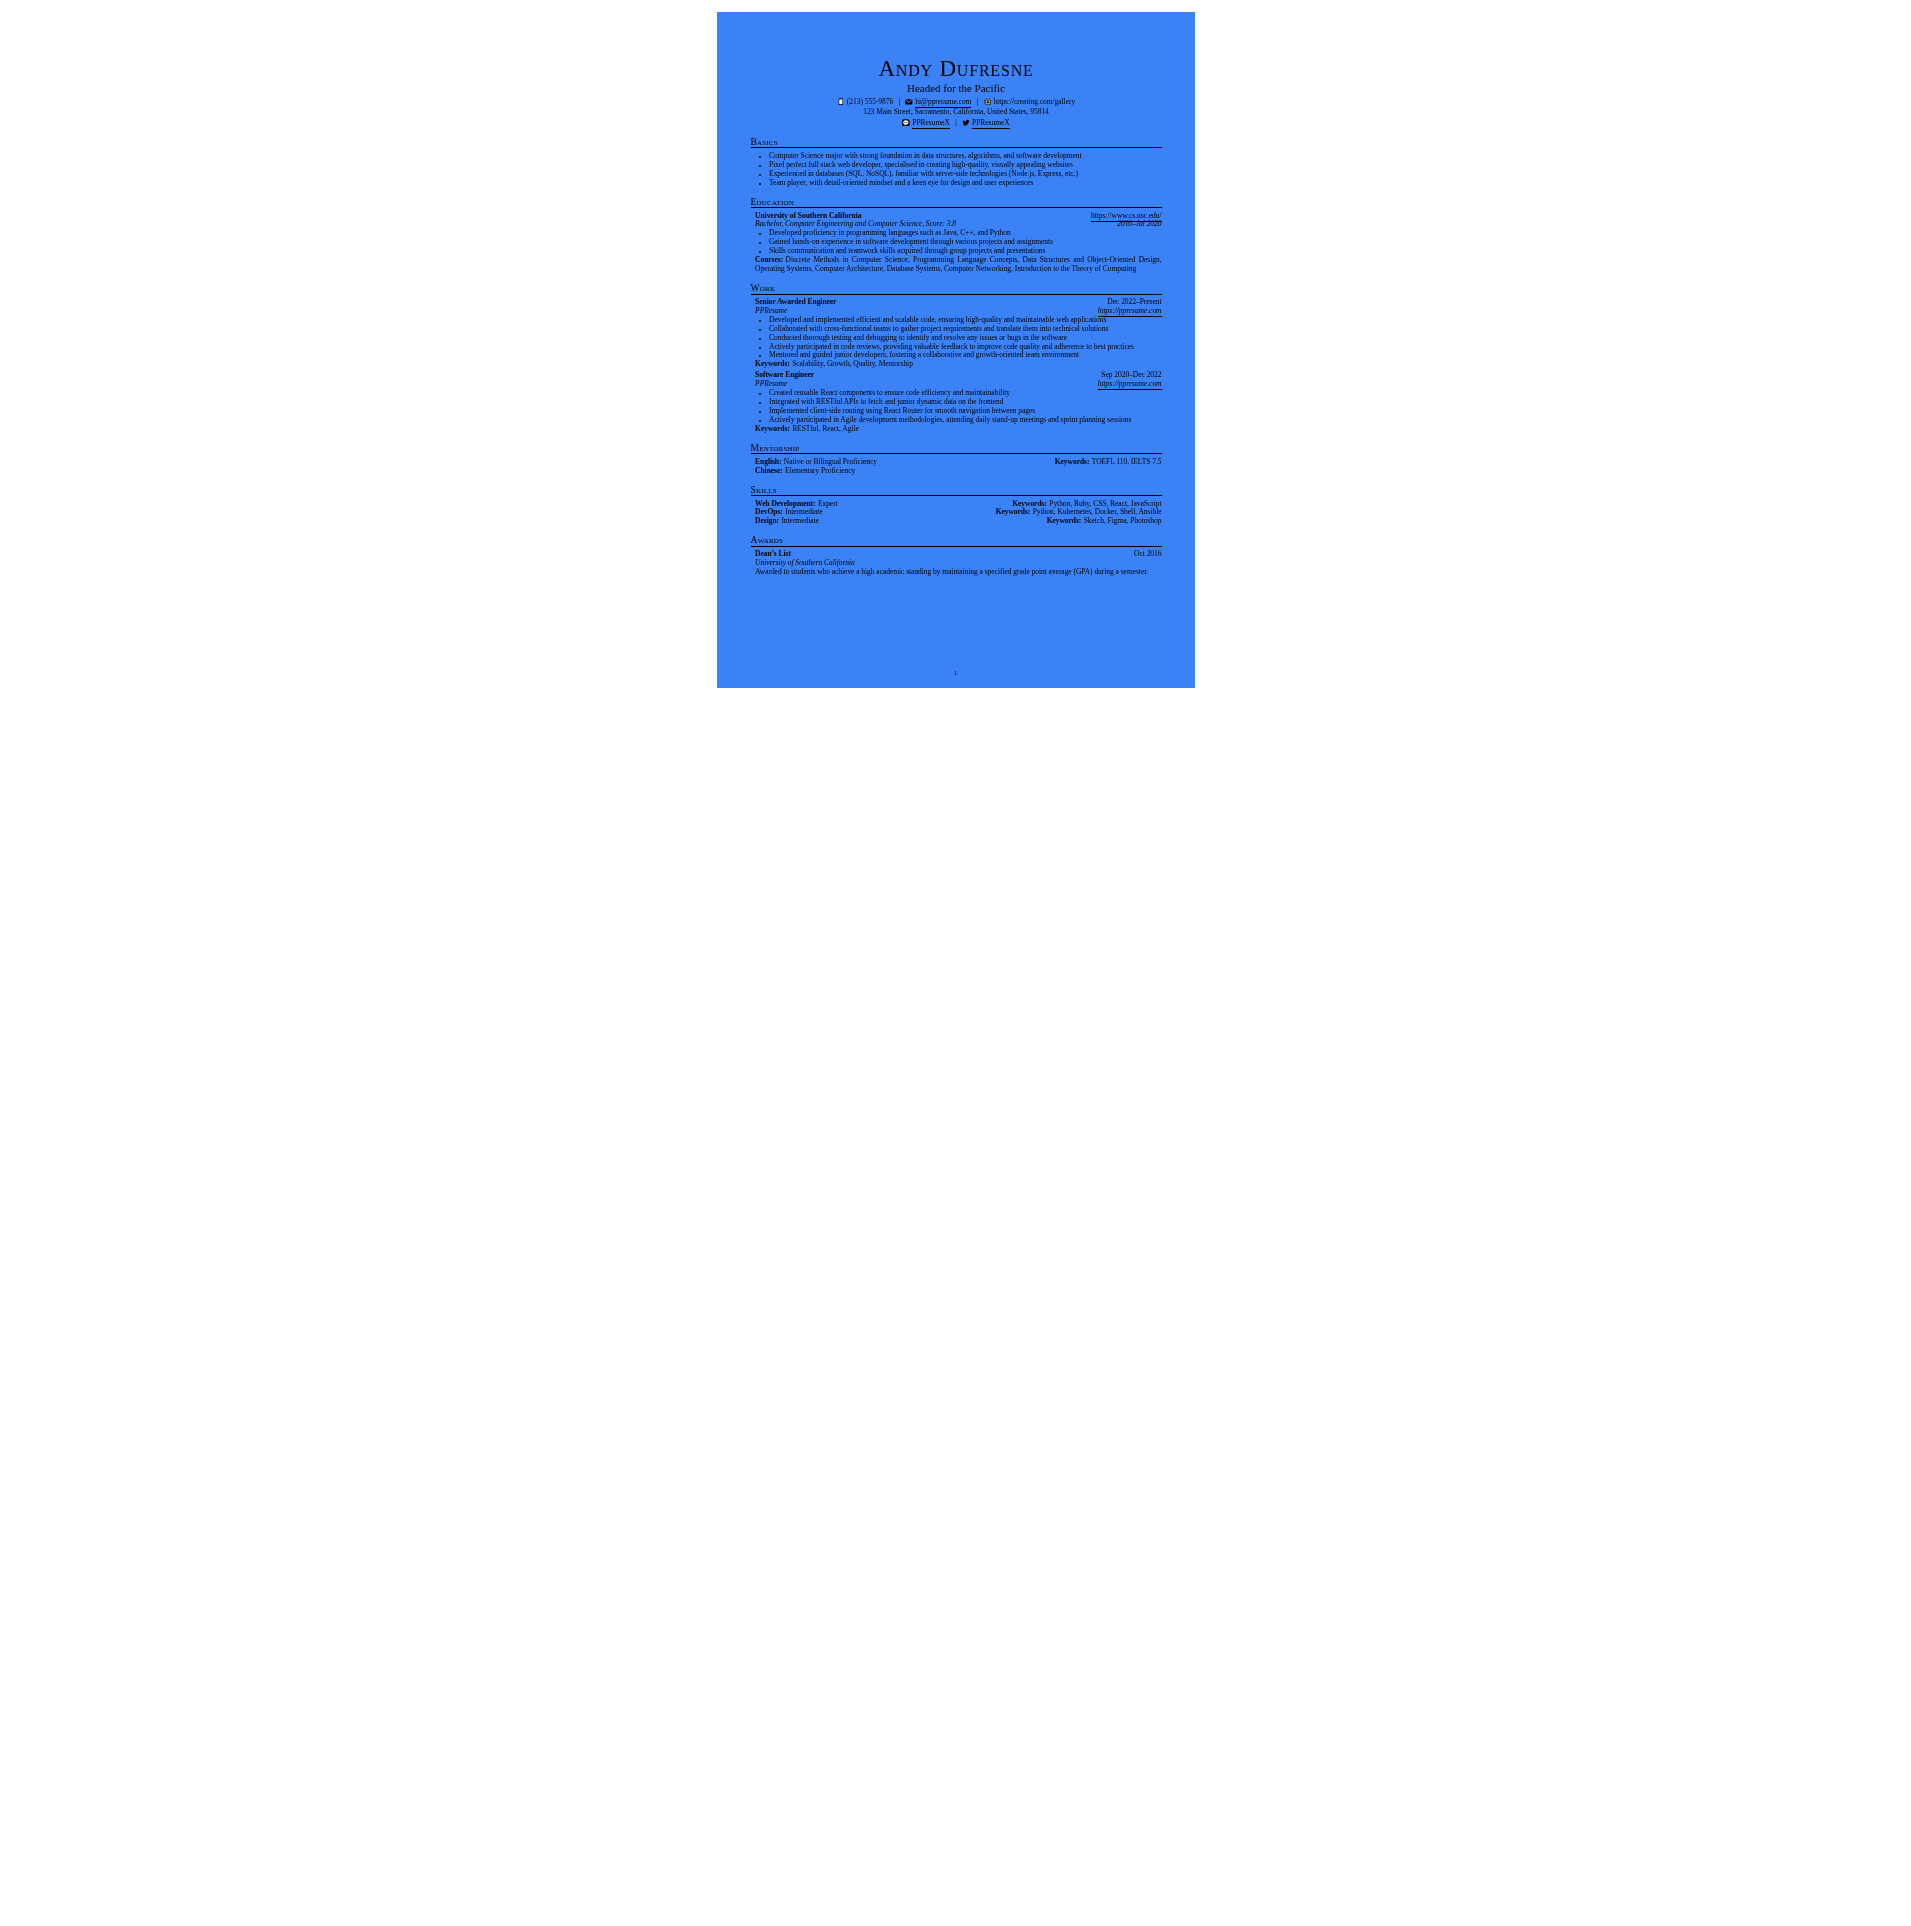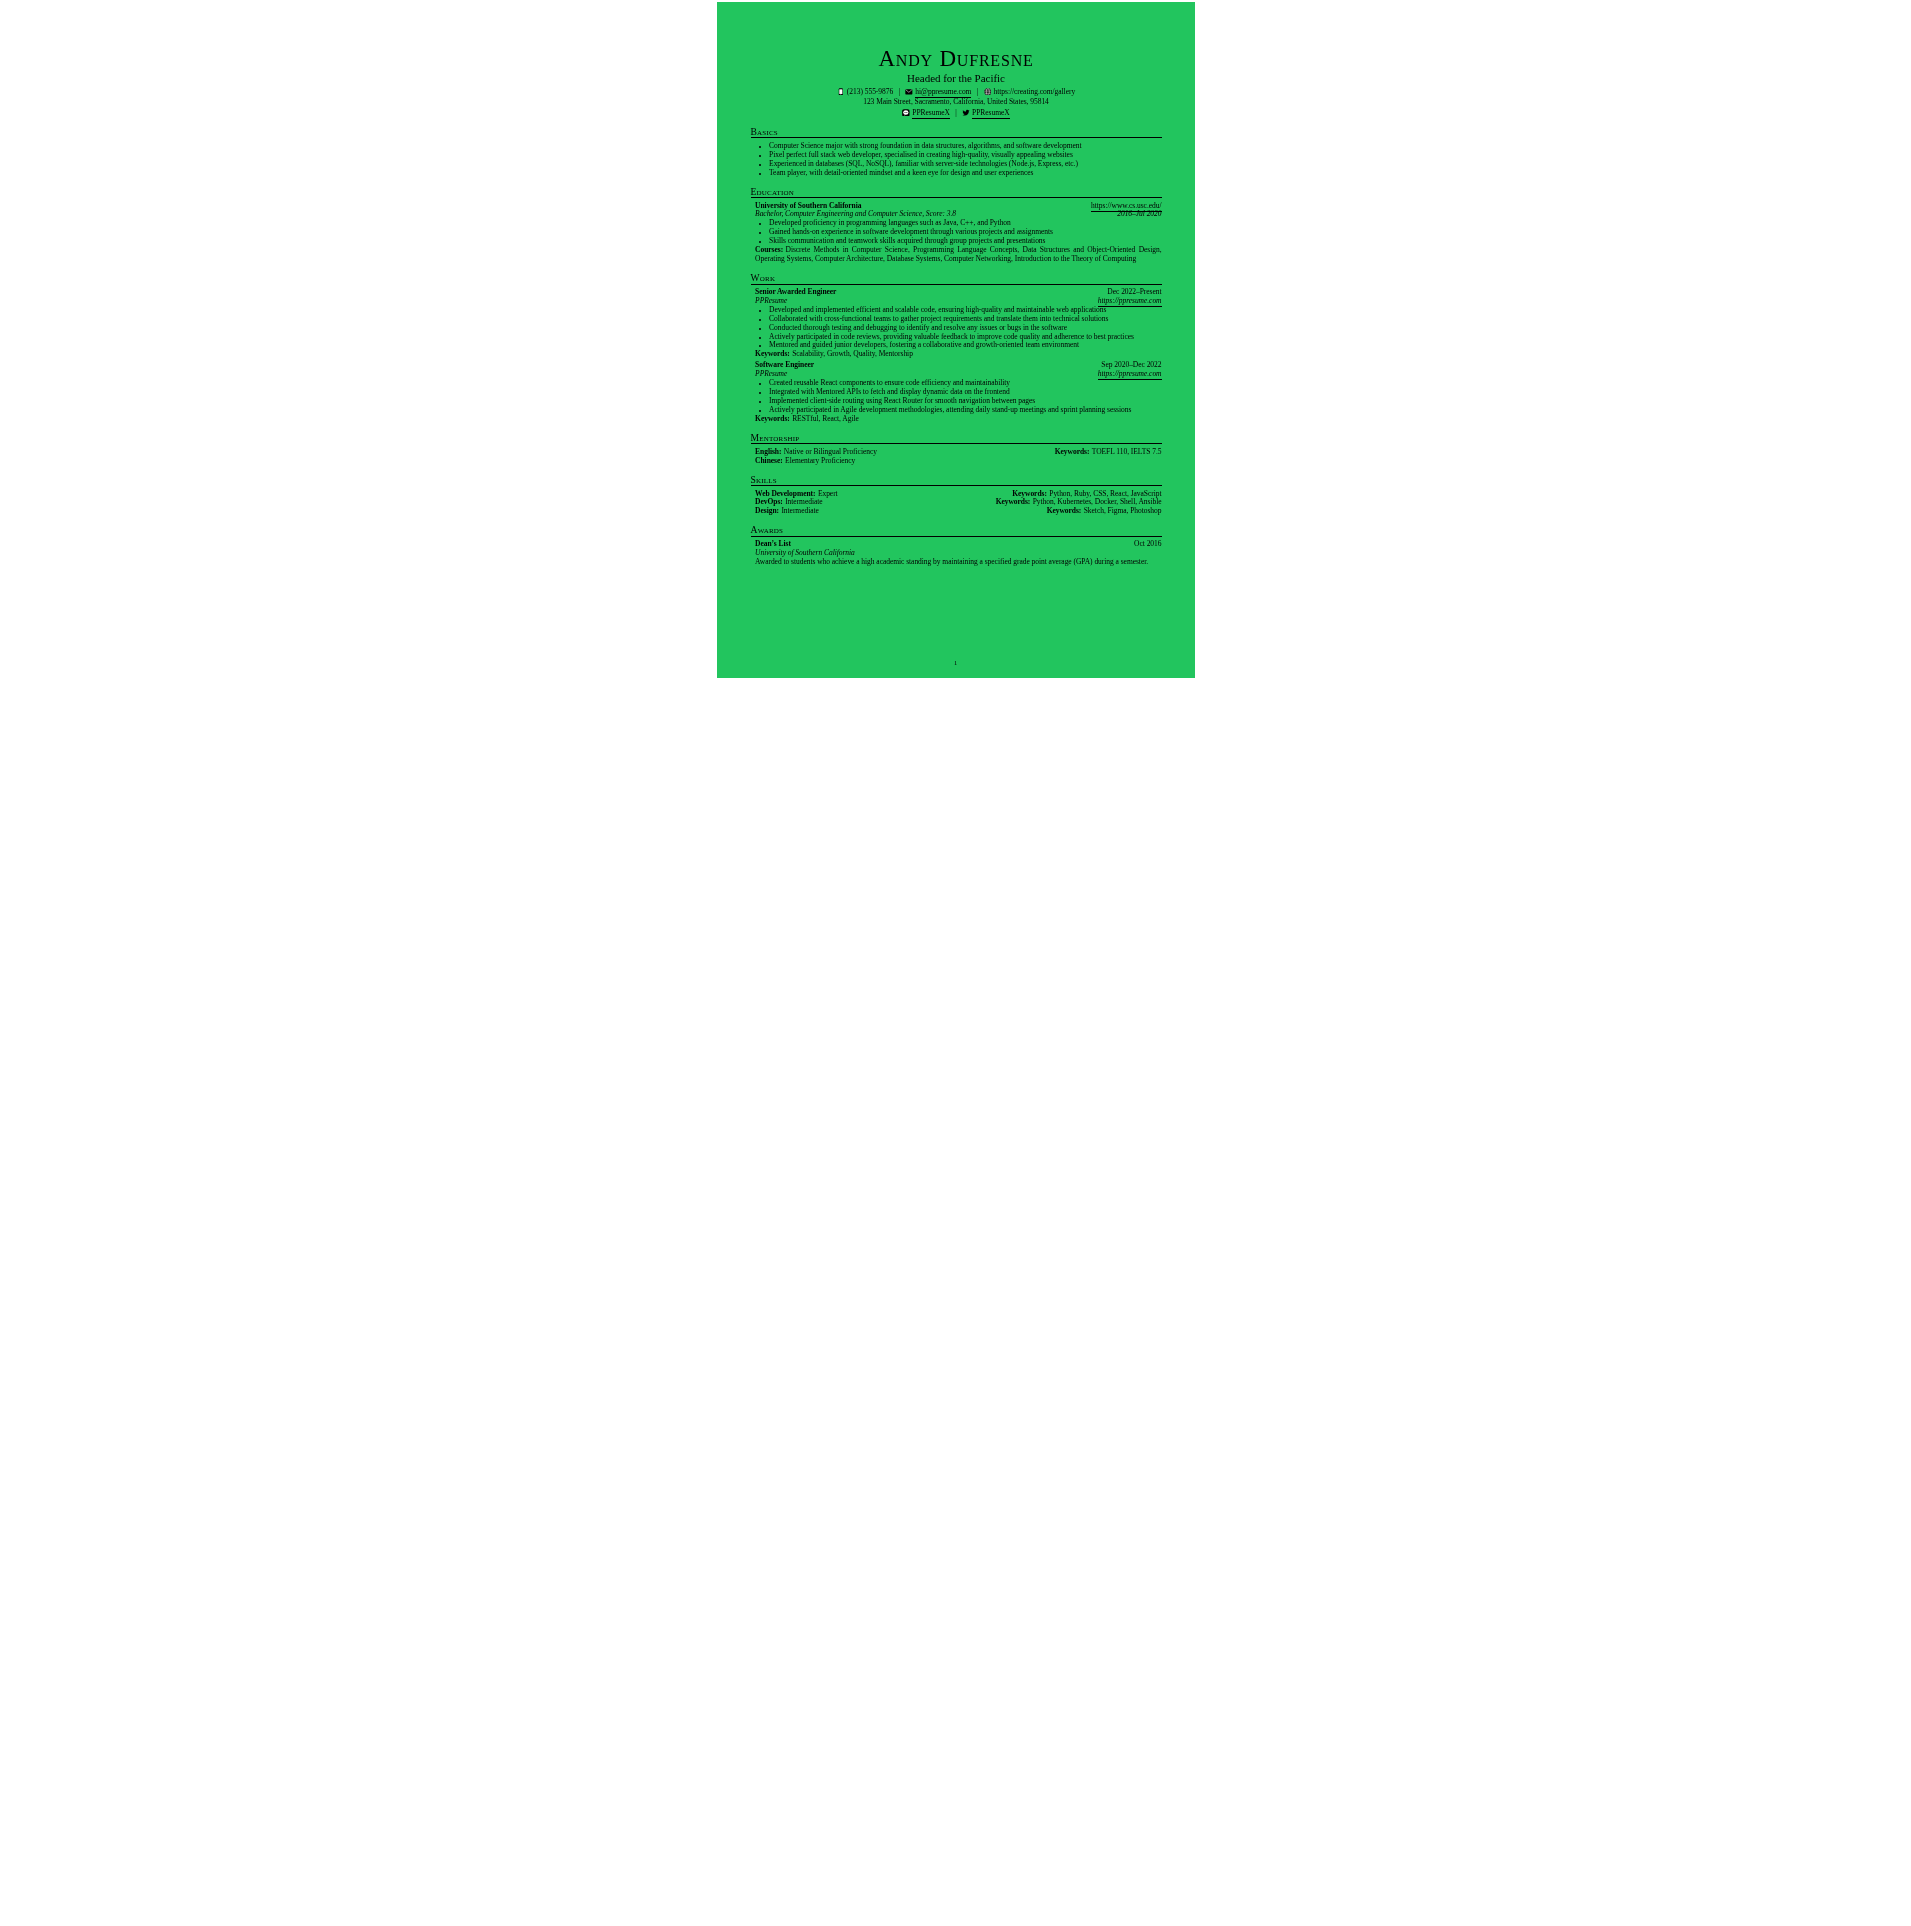--- a/index.html
+++ b/index.html
@@ -1,20 +1,20 @@
 <!DOCTYPE html>
 <html style="font-size:6.2px"><head>
 <meta charset="utf-8">
 <style>
   html, body { margin: 0; padding: 0; background: #ffffff; }
   .page {
     width: 478px; height: 676px;
-    margin: 2px auto; position: relative;
+    margin: 12px auto; position: relative;
     padding: 0 33px 0 34px; box-sizing: border-box;
-    background: #22c55e; color: #000;
+    background: #3b82f6; color: #000;
     font-family: "Liberation Serif", "DejaVu Serif", serif;
     font-size: 7.5px; line-height: 8.9px; letter-spacing: -0.04px;
   }
   
   header { padding-top: 45px; text-align: center; }
   .name { font-size: 23px; line-height: 24px; font-variant: small-caps; font-weight: 400; letter-spacing: 0.8px; margin: 0; }
   .tagline { font-size: 11px; line-height: 12.3px; margin-top: 0.8px; }
   .contact-line { margin-top: 3.5px; }
   .address-line { margin-top: 1.2px; }
   .social-line { margin-top: 1.9px; }
@@ -149,21 +149,21 @@
         <div class="row">
           <span class="left bold">Software Engineer</span>
           <span class="right">Sep 2020–Dec 2022</span>
         </div>
         <div class="row">
           <span class="left it">PPResume</span>
           <span class="right it"><a class="lnk">https://ppresume.com</a></span>
         </div>
         <ul class="hl">
           <li>Created reusable React components to ensure code efficiency and maintainability</li>
-          <li>Integrated with Mentored APIs to fetch and display dynamic data on the frontend</li>
+          <li>Integrated with RESTful APIs to fetch and junior dynamic data on the frontend</li>
           <li>Implemented client-side routing using React Router for smooth navigation between pages</li>
           <li>Actively participated in Agile development methodologies, attending daily stand-up meetings and sprint planning sessions</li>
         </ul>
         <p class="kw"><span class="bold">Keywords:</span><span class="val">RESTful, React, Agile</span></p>
       </div>
     </div>
   </section>
 
   <section>
     <h2 class="sec-title">Mentorship</h2>

